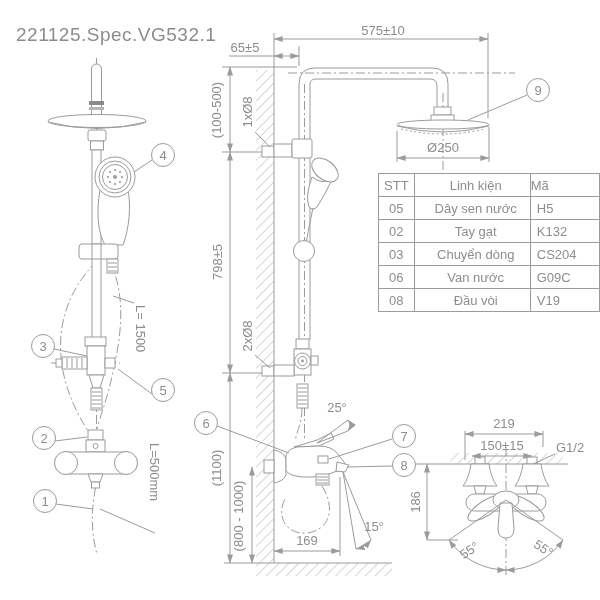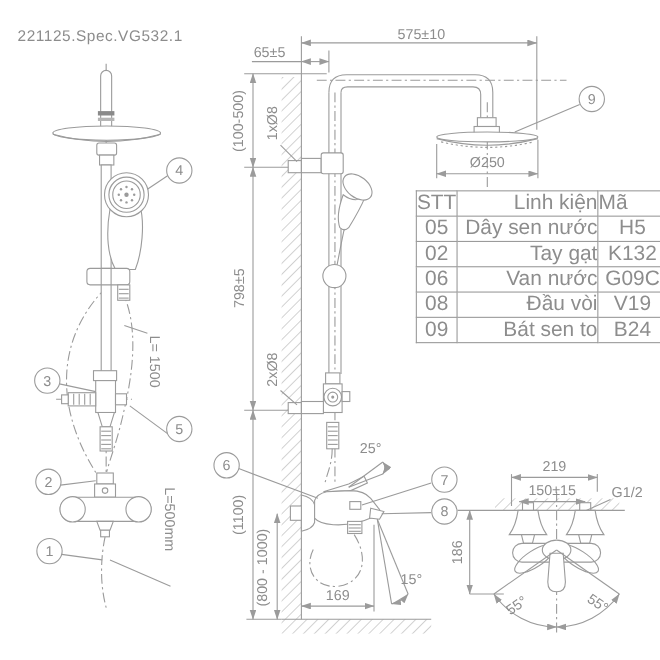--- a/index.html
+++ b/index.html
@@ -1,27 +1,27 @@
 <!DOCTYPE html>
 <html><head>
 <meta charset="utf-8">
 <style>
   html,body{margin:0;padding:0;background:#fff;}
   .canvas{position:relative;width:600px;height:600px;background:#fff;overflow:hidden;
           font-family:"Liberation Sans",sans-serif;}
-  .title{position:absolute;left:16px;top:24px;font-size:14px;color:#8c8c8c;letter-spacing:.5px;}
+  .title{position:absolute;left:16px;top:24px;font-size:19px;color:#8c8c8c;letter-spacing:.5px;}
   svg{position:absolute;left:0;top:0;}
   svg text{font-family:"Liberation Sans",sans-serif;font-size:13px;fill:#8d8d8d;}
   .parts{position:absolute;left:378px;top:173px;border-collapse:collapse;table-layout:fixed;
-         font-size:19px;color:#8d8d8d;}
+         font-size:13px;color:#8d8d8d;}
   .parts td,.parts th{border:1px solid #9b9b9b;height:22px;padding:0;font-weight:normal;
          white-space:nowrap;overflow:hidden;}
   .c-stt{width:35px;text-align:center;}
-  .c-name{width:109px;text-align:right;padding-left:7px!important;margin-left:40px;}
-  .c-code{width:63px;text-align:center;padding-left:6px!important;}
+  .c-name{width:109px;text-align:center;padding-left:7px!important;margin-left:40px;}
+  .c-code{width:63px;text-align:left;padding-left:6px!important;}
   .parts th.c-code{text-align:left;padding-left:0!important;}
 </style>
 </head>
 <body>
 
 <div class="canvas">
   <div class="title">221125.Spec.VG532.1</div>
 
   <svg width="600" height="600" viewBox="0 0 600 600">
     <defs>
@@ -303,29 +303,29 @@
       <td class="c-stt">05</td>
       <td class="c-name">Dây sen nước</td>
       <td class="c-code">H5</td>
     </tr>
     <tr>
       <td class="c-stt">02</td>
       <td class="c-name">Tay gạt</td>
       <td class="c-code">K132</td>
     </tr>
     <tr>
+      <td class="c-stt">03</td>
+      <td class="c-name">Chuyển dòng</td>
+      <td class="c-code">CS204</td>
+    </tr>
+    <tr>
       <td class="c-stt">06</td>
       <td class="c-name">Van nước</td>
       <td class="c-code">G09C</td>
     </tr>
     <tr>
       <td class="c-stt">08</td>
       <td class="c-name">Đầu vòi</td>
       <td class="c-code">V19</td>
     </tr>
-    <tr>
-      <td class="c-stt">09</td>
-      <td class="c-name">Bát sen to</td>
-      <td class="c-code">B24</td>
-    </tr>
   </tbody>
     </table>
 </div>
 
 </body></html>

